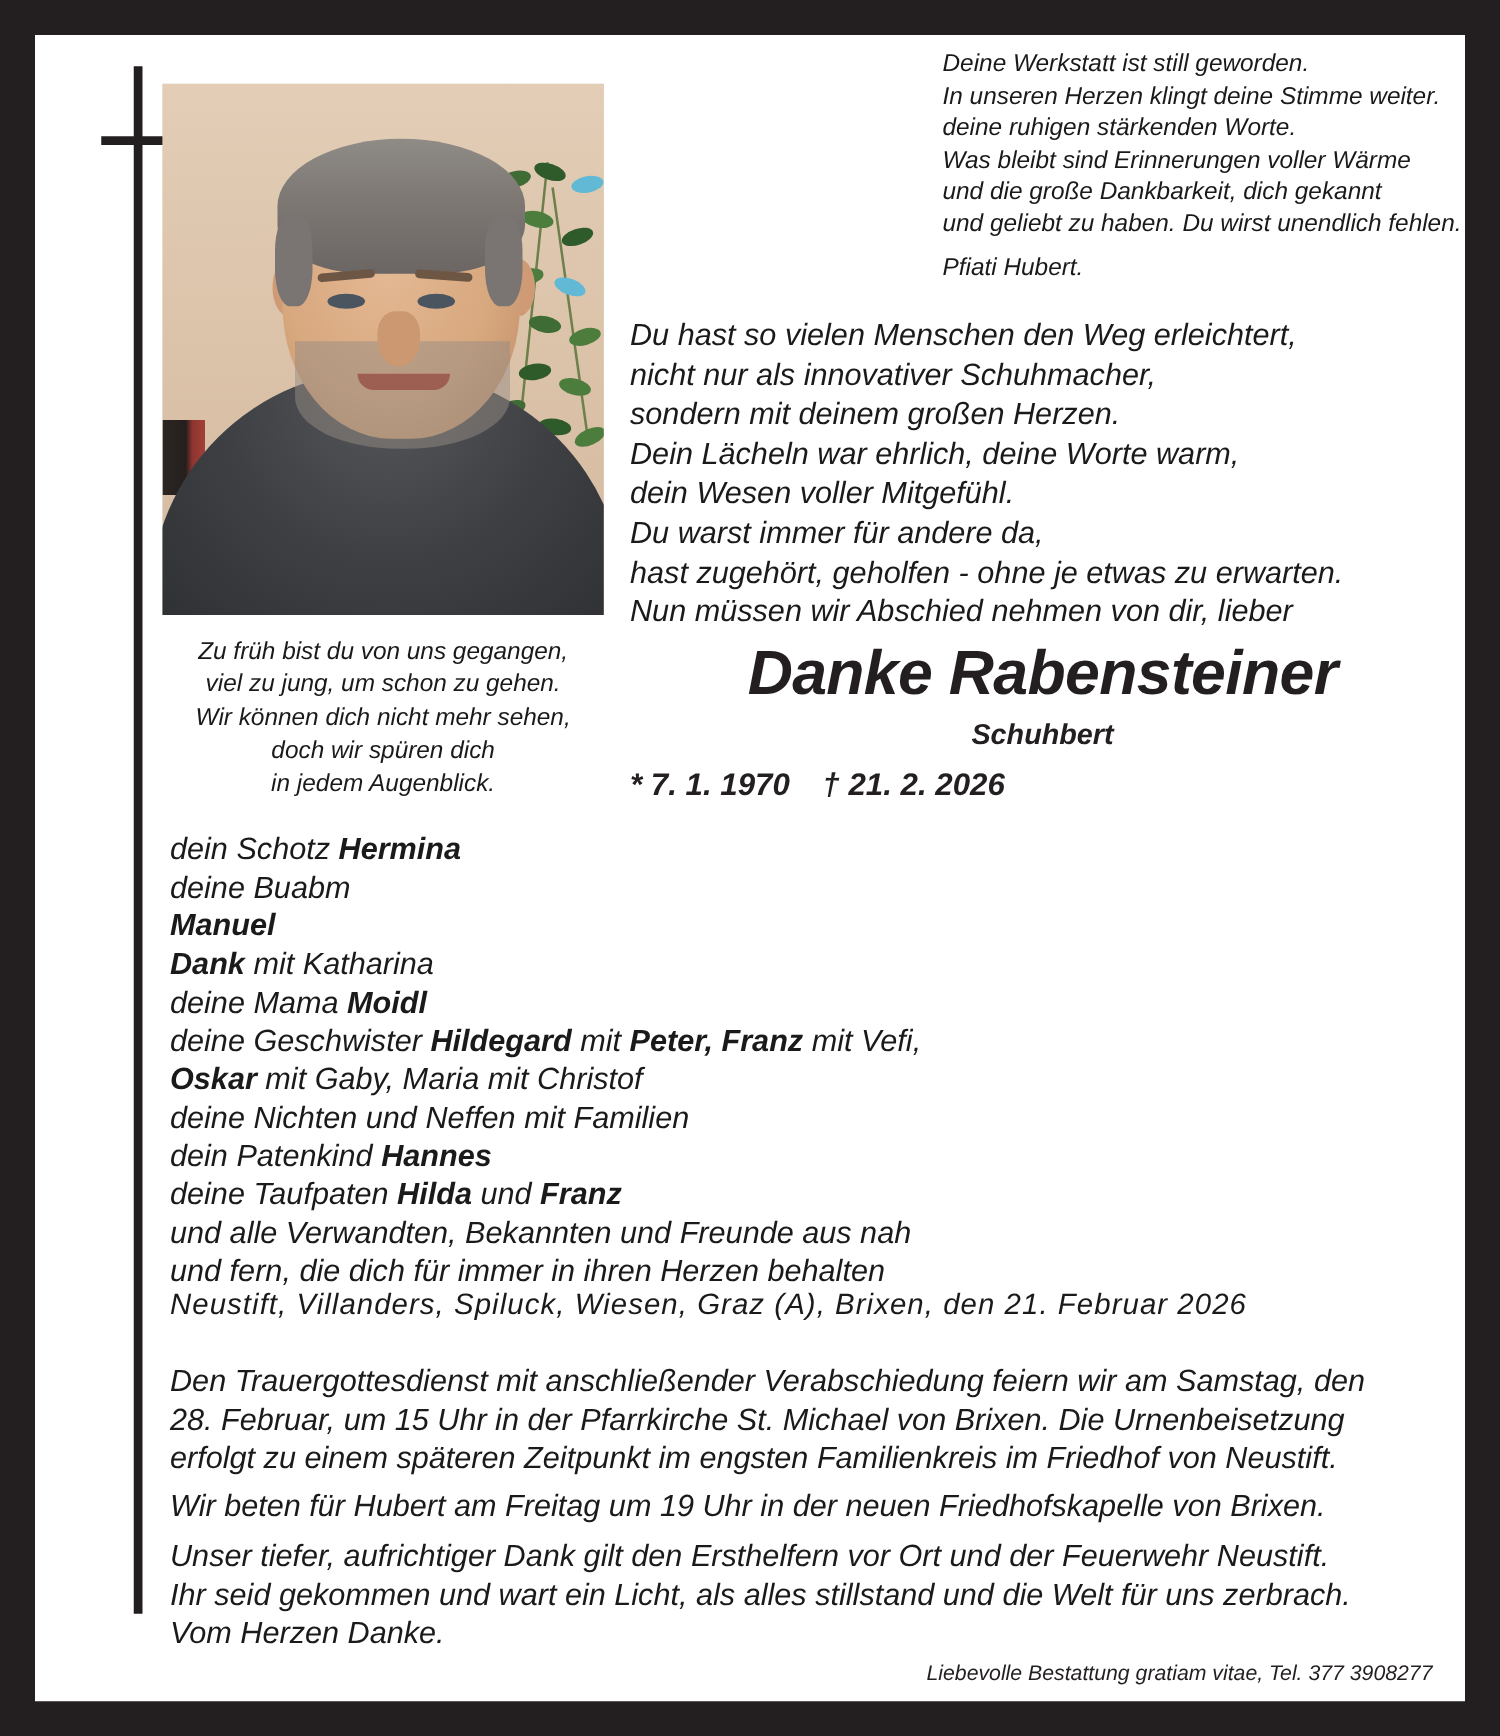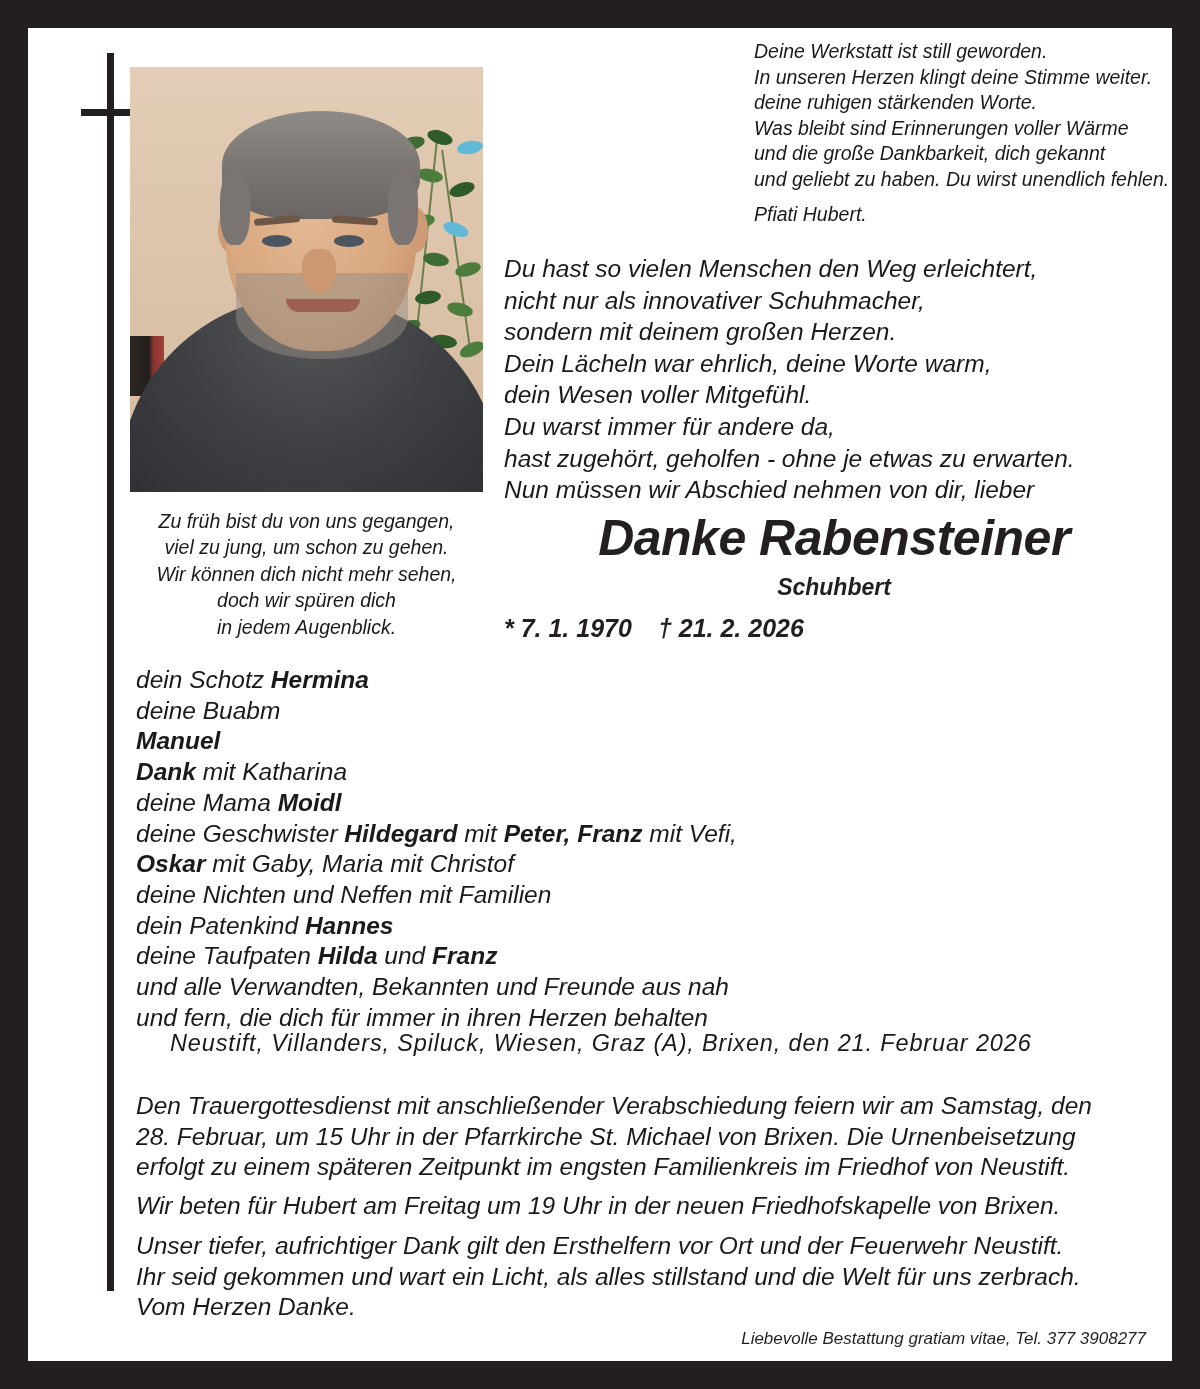--- a/index.html
+++ b/index.html
@@ -287,21 +287,20 @@
   .family b { font-weight: bold; }
 
   .places {
     left: 108px;
     top: 1000px;
     width: 1010px;
     font-size: 23.5px;
     letter-spacing: 0.85px;
     line-height: 30px;
     color: #1a1a1a;
-    margin-left: 34px;
   }
 
   .service {
     left: 108px;
     top: 1063px;
     width: 1014px;
     font-size: 24.5px;
     line-height: 30.7px;
     color: #1a1a1a;
   }

